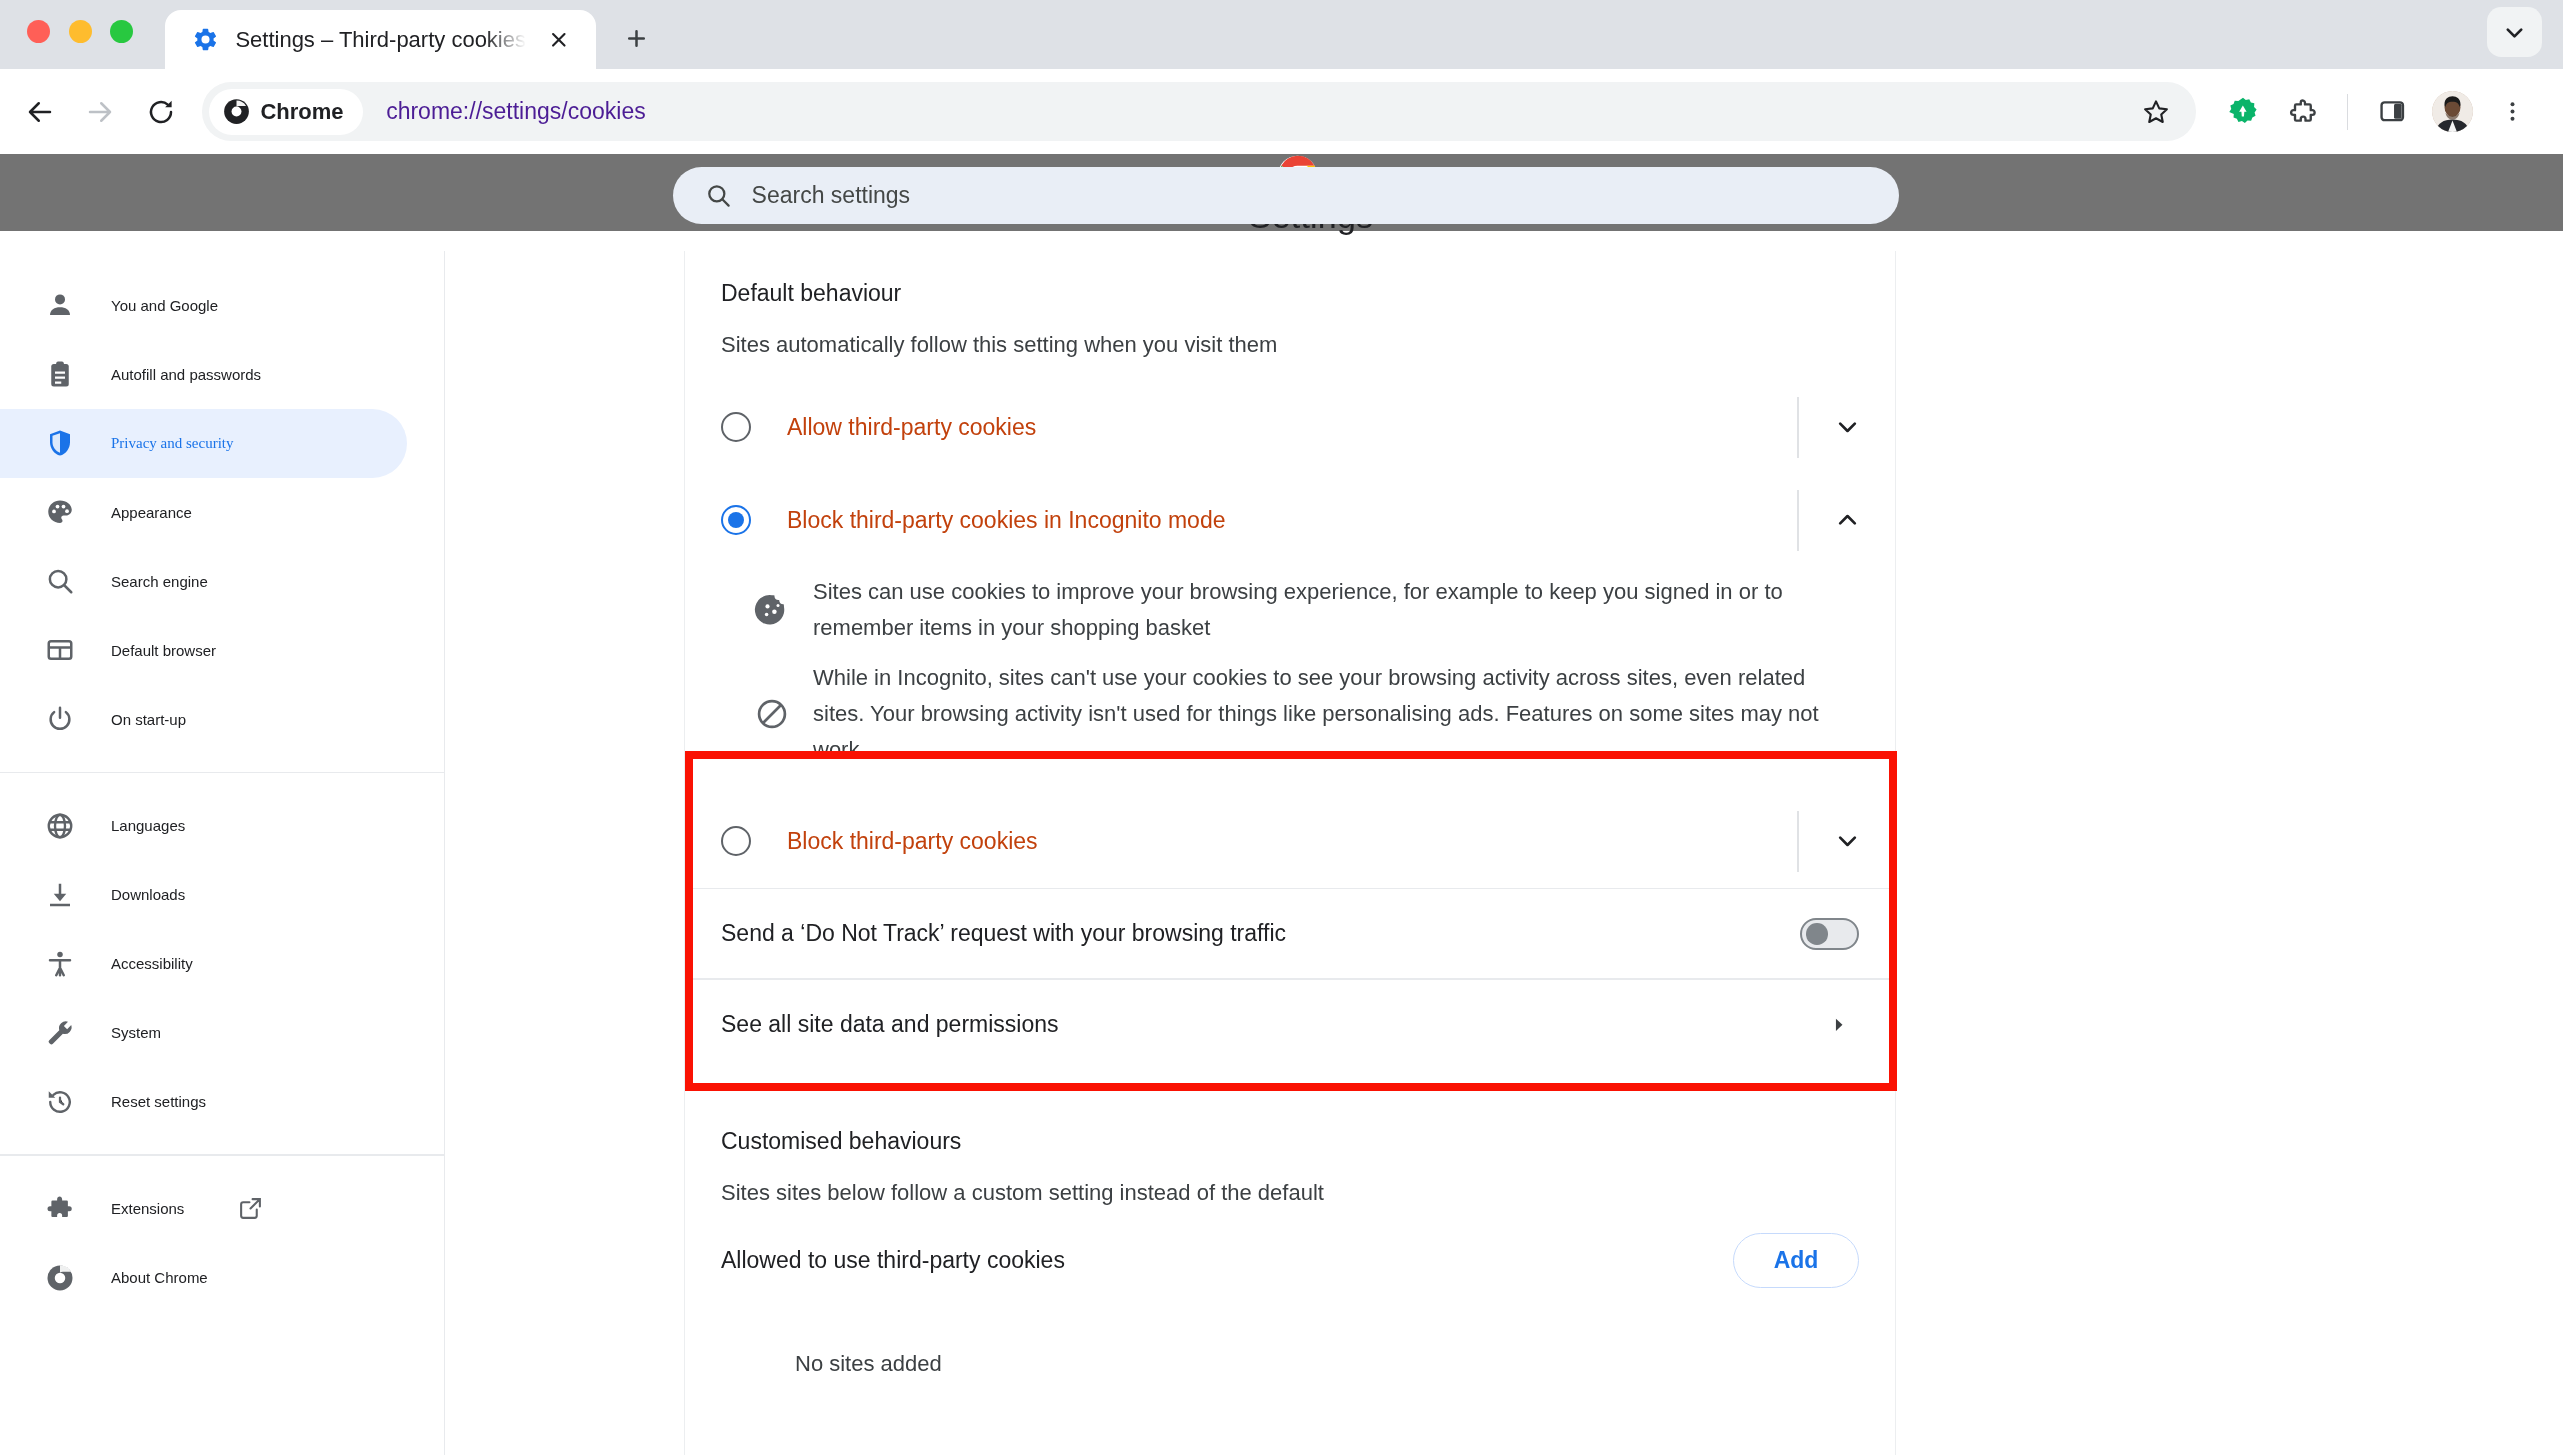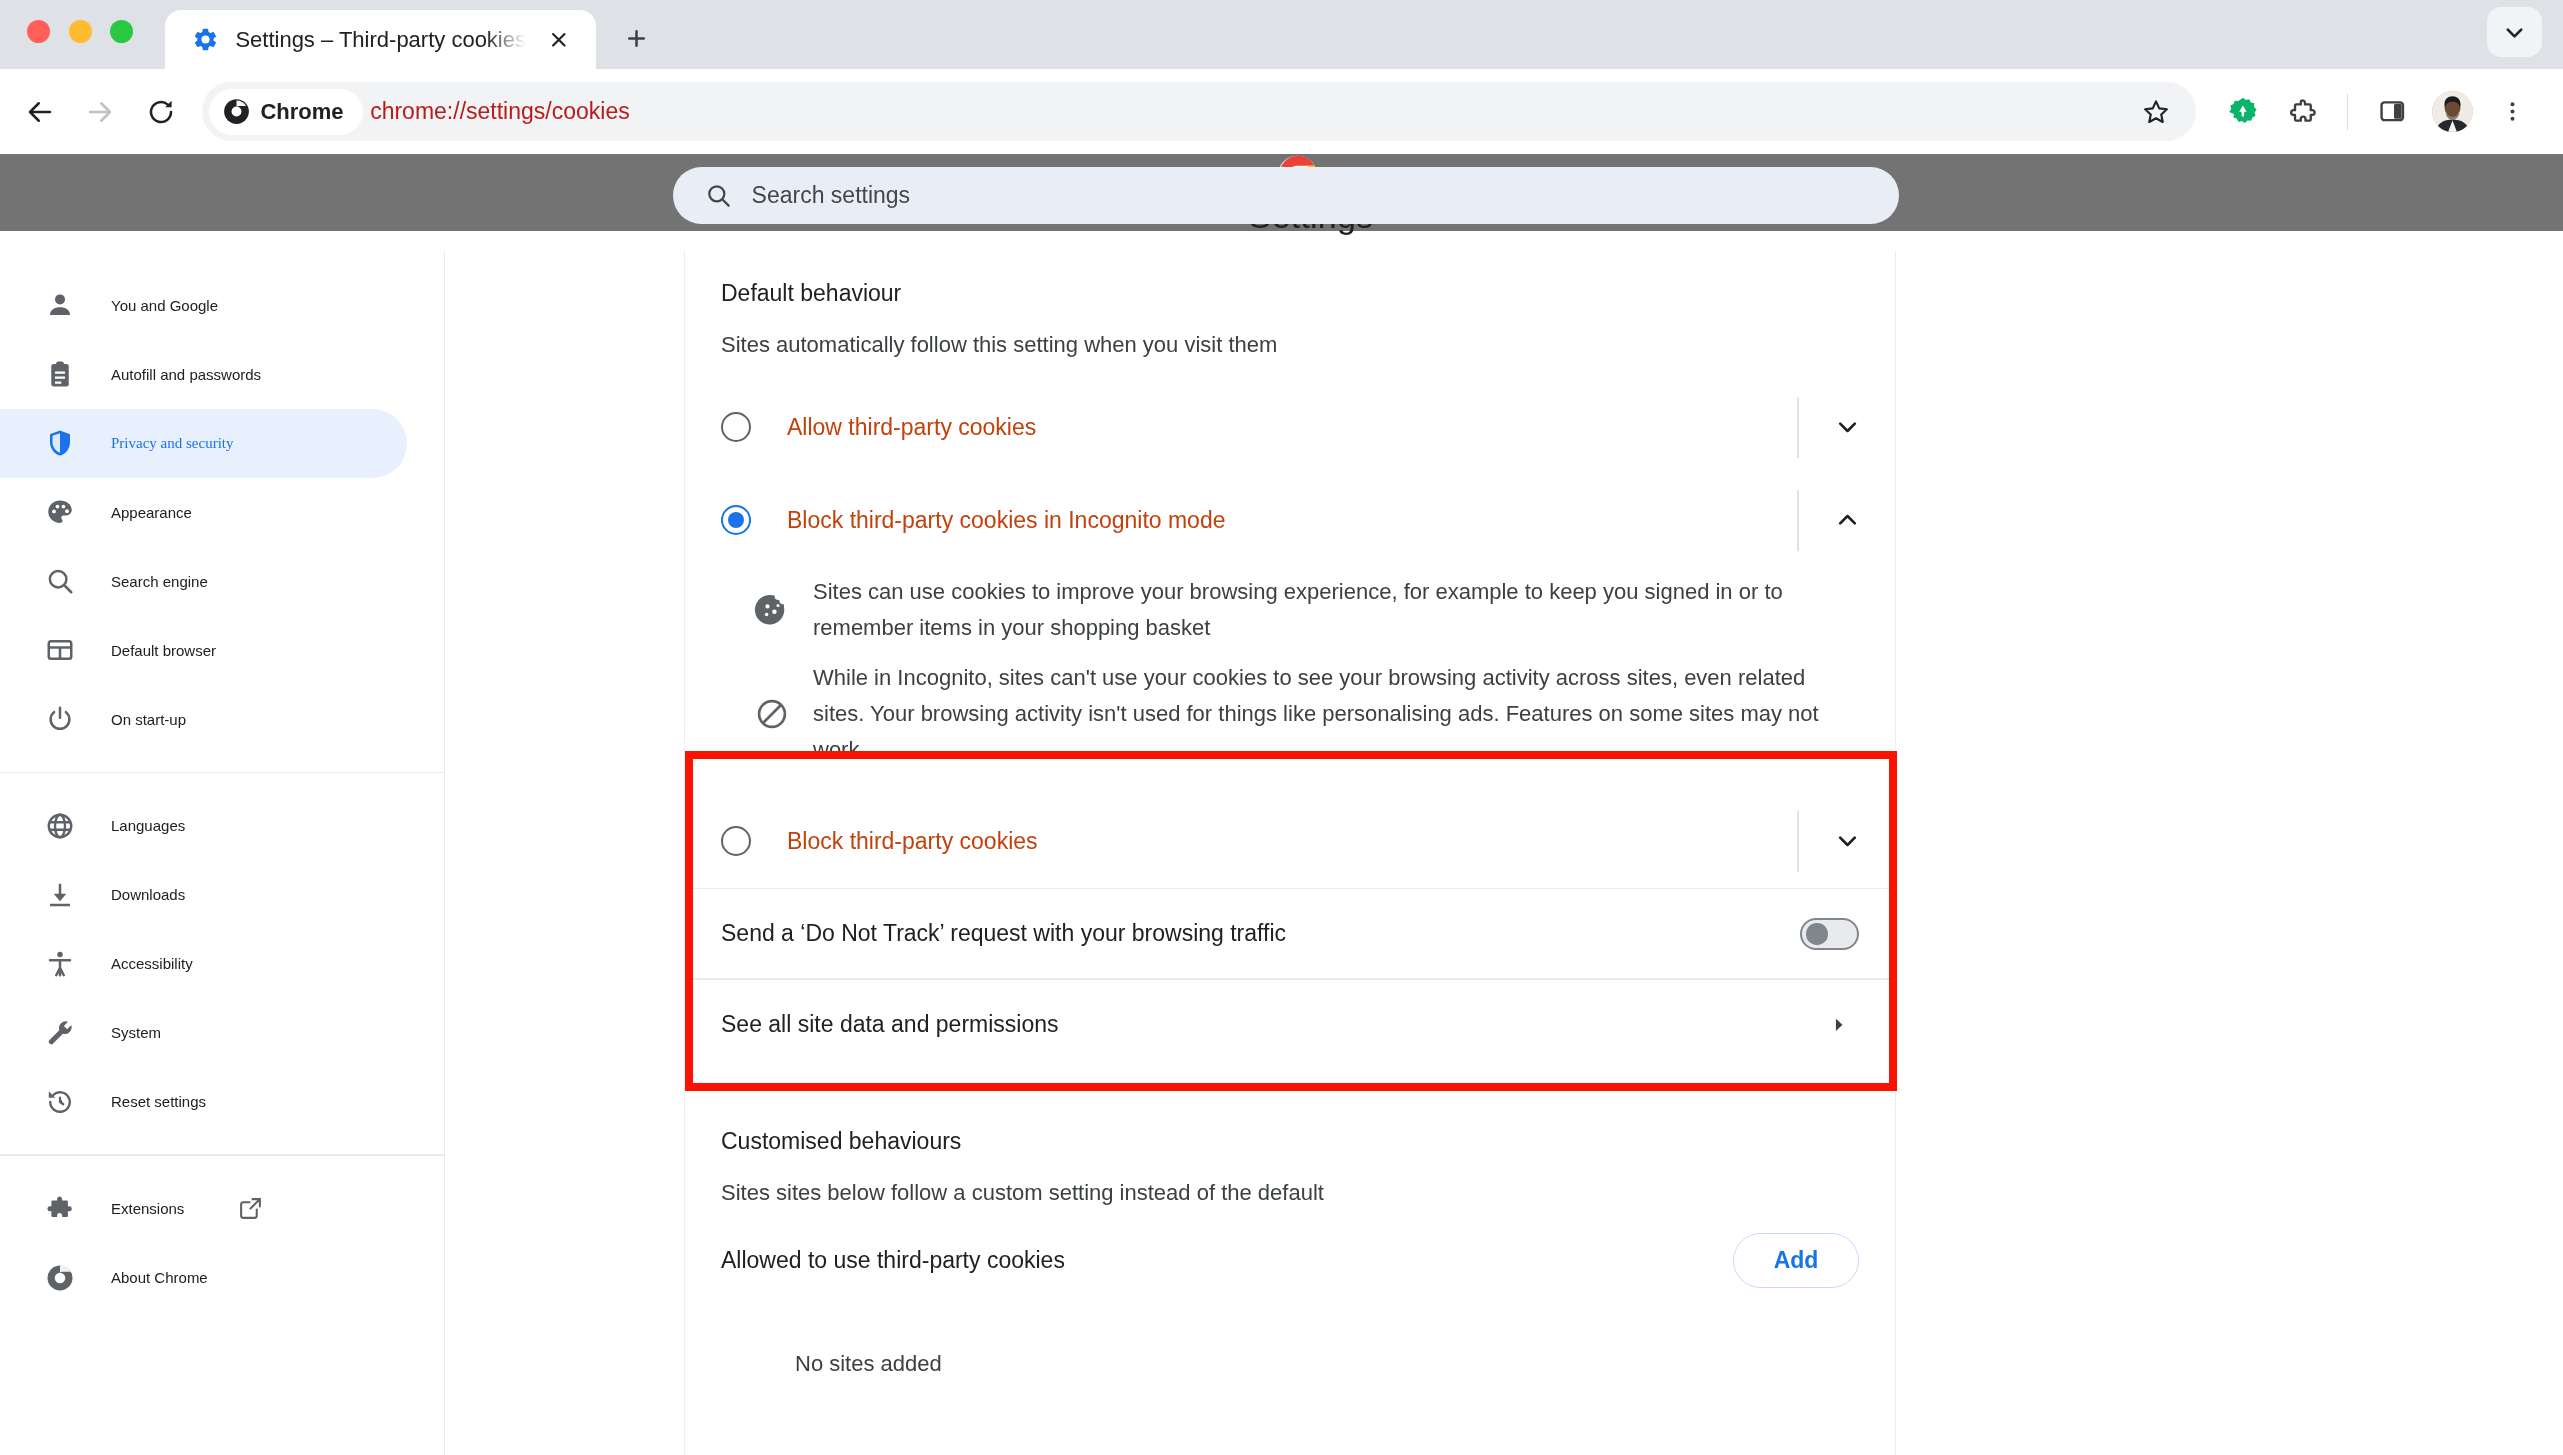--- a/index.html
+++ b/index.html
@@ -75,21 +75,21 @@
     flex: 1; height: 59px; background:#f1f3f4; border-radius: 29px;
     display:flex; align-items:center; margin: 0 14.2px 0 9px;
     padding-right: 14.2px; position: relative;
   }
   .chrome-chip {
     height: 46px; background:#ffffff; border-radius:23px;
     display:flex; align-items:center; gap:10.7px;
     padding: 0 19.6px 0 14.2px; margin-left: 6.2px;
   }
   .chrome-chip-label { font-size: 22px; color:#202124; font-weight:700; }
-  .omnibox-url { font-size: 23px; color:#b91c1c; margin-left: 7px; flex:1; }
+  .omnibox-url { font-size: 23px; color:#4c1d95; margin-left: 23px; flex:1; }
   .star-btn { width:52px; height:52px; border-radius:50%; display:flex; align-items:center; justify-content:center; margin-left:auto; }
   .tb-sep { width:1.8px; height:36px; background:#dadce0; margin: 0 10.7px; flex:0 0 1.8px; }
   .avatar {
     width: 41px; height: 41px; border-radius: 50%; overflow:hidden; flex:0 0 41px;
     background: #d6c6b8;
   }
 
   
   .settings-header {
     height: 77px; background:#737373; display:flex; align-items:center;

